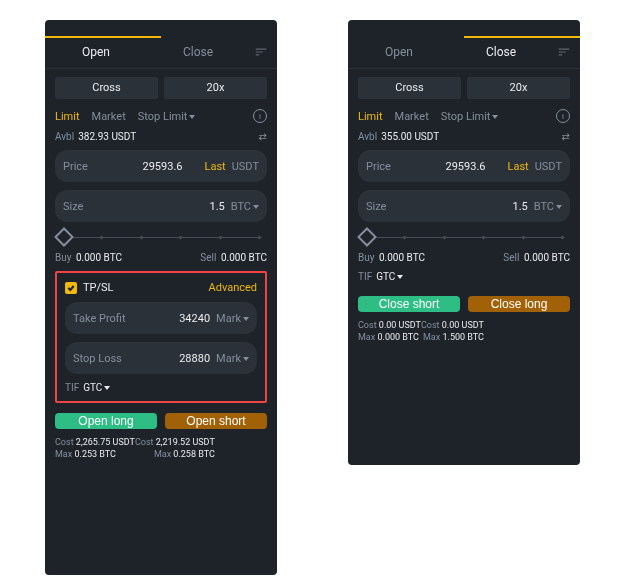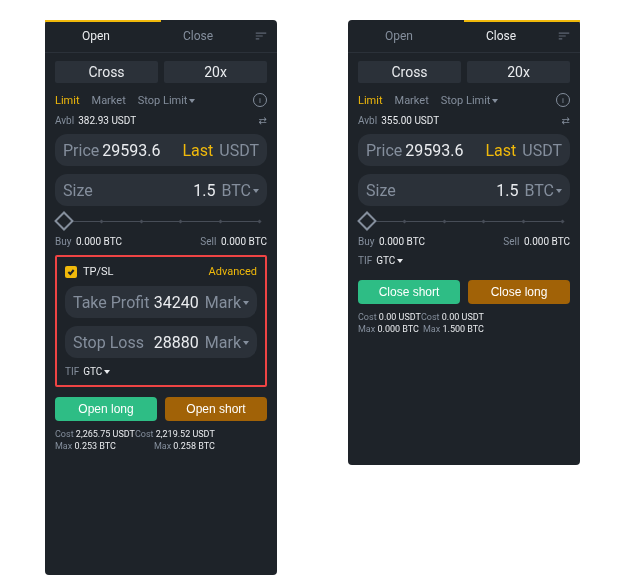--- a/index.html
+++ b/index.html
@@ -1,60 +1,60 @@
 <!DOCTYPE html>
 <html><head>
 <meta charset="utf-8">
 <style>
 body{
   margin:0; padding:0; background:#fff; font-family:-apple-system,BlinkMacSystemFont,"Segoe UI",Roboto,Arial,sans-serif;
   width:627px; height:581px; overflow:hidden;
 }
 .panel{
-  position:absolute; width:232px; background:#1e2329; border-radius:4px; padding:8px 10px 14px; box-sizing:border-box;
+  position:absolute; width:232px; background:#1e2329; border-radius:4px; padding:24px 10px 14px; box-sizing:border-box;
 }
 .left{left:45px; top:20px; height:555px}
 .right{left:348px; top:20px; height:445px}
 .tabs-row{display:flex; align-items:center; height:32px; border-bottom:1px solid #2b3139; margin:-8px -10px 8px; padding:0 4px 0 0; position:relative}
 .tab{flex:1; text-align:center; line-height:32px; font-size:12px; color:#848e9c; cursor:pointer}
 .tab.active{color:#eaecef}
 .tab-ind{position:absolute; top:0; height:2px; background:#f0b90b; width:50%}
 .gear{width:24px; display:flex; align-items:center; justify-content:center; color:#5e6673}
 .gear svg{width:14px;height:14px}
 .chip-row{display:flex; gap:6px; margin-bottom:10px}
-.chip{flex:1; background:#2b3139; color:#eaecef; font-size:14px; text-align:center; line-height:22px; border-radius:2px; cursor:pointer}
+.chip{flex:1; background:#2b3139; color:#eaecef; font-size:11px; text-align:center; line-height:22px; border-radius:2px; cursor:pointer}
 .otabs{display:flex; gap:12px; align-items:flex-end; font-size:11px; margin-bottom:8px}
 .ot{color:#848e9c; cursor:pointer}
 .ot.active{color:#f0b90b}
 .info-ic{margin-left:auto; width:12px; height:12px; border:1px solid #848e9c; border-radius:50%; display:flex; align-items:center; justify-content:center; color:#848e9c; font-size:8px}
 .caret{display:inline-block; margin-left:2px; width:0;height:0;border-left:3px solid transparent;border-right:3px solid transparent;border-top:4px solid currentColor; vertical-align:middle}
 .avbl-row{display:flex; align-items:flex-start; font-size:10px; color:#848e9c; margin-bottom:8px}
 .avbl-row .v{color:#eaecef; margin-left:4px}
 .swap{margin-left:auto; color:#848e9c; font-size:10px}
-.input-row{display:flex; align-items:center; background:#2b3139; height:32px; border-radius:12px; padding:0 8px; font-size:16px; margin-bottom:8px}
+.input-row{display:flex; align-items:center; background:#2b3139; height:32px; border-radius:12px; padding:0 8px; font-size:11px; margin-bottom:8px}
 .input-row .lbl{color:#848e9c}
 .input-row .val{margin-left:auto; color:#eaecef; text-align:right}
 .input-row .last{color:#f0b90b; margin-left:22px}
 .input-row .unit{color:#848e9c; margin-left:6px}
 .slider{display:flex; align-items:center; justify-content:space-between; height:14px; margin:6px 2px 8px; position:relative}
 .slider:before{content:""; position:absolute; left:4px; right:4px; top:50%; height:1px; background:#474d57}
 .slider .seg{position:absolute; left:4px; right:4px; top:50%; display:flex; justify-content:space-between}
 .slider .tick{width:3px; height:3px; background:#474d57; transform:rotate(45deg); margin-top:-1px}
 .slider .dmd{width:10px; height:10px; background:#1e2329; border:2px solid #848e9c; transform:rotate(45deg); position:relative; z-index:1}
 .buysell{display:flex; justify-content:space-between; font-size:10px; color:#848e9c; margin-bottom:8px}
 .buysell .v{color:#eaecef; margin-left:2px}
 .tpsl-box{border:2px solid #ef4444; border-radius:2px; padding:8px; margin-bottom:10px}
 .tpsl-hd{display:flex; align-items:center; font-size:11px; margin-bottom:8px}
 .cb{width:12px; height:12px; background:#f0b90b; border-radius:2px; margin-right:6px; display:flex; align-items:center; justify-content:center}
 .cb svg{width:8px;height:8px;stroke:#1e2329;stroke-width:3;fill:none}
 .tpsl-hd .adv{margin-left:auto; color:#f0b90b}
 .tif{font-size:10px; color:#848e9c; margin-top:2px; margin-bottom:0px; display:flex; gap:4px; align-items:center}
 .tif .v{color:#eaecef}
 .btn-row{display:flex; gap:8px}
-.btn{flex:1; height:24px; border:none; border-radius:4px; color:#fff; font-size:12px; font-weight:500; cursor:pointer}
+.btn{flex:1; height:16px; border:none; border-radius:4px; color:#fff; font-size:12px; font-weight:500; cursor:pointer}
 .g{background:#2ebd85}
 .r{background:#a16207}
 .cost-row{display:flex; justify-content:flex-start; font-size:9px; color:#848e9c; margin-top:8px}
 .cost-row .v{color:#eaecef}
 .cost-col{display:flex; flex-direction:column; gap:2px}
 .cost-col.rgt{text-align:right}
 </style>
 </head>
 <body>
 

